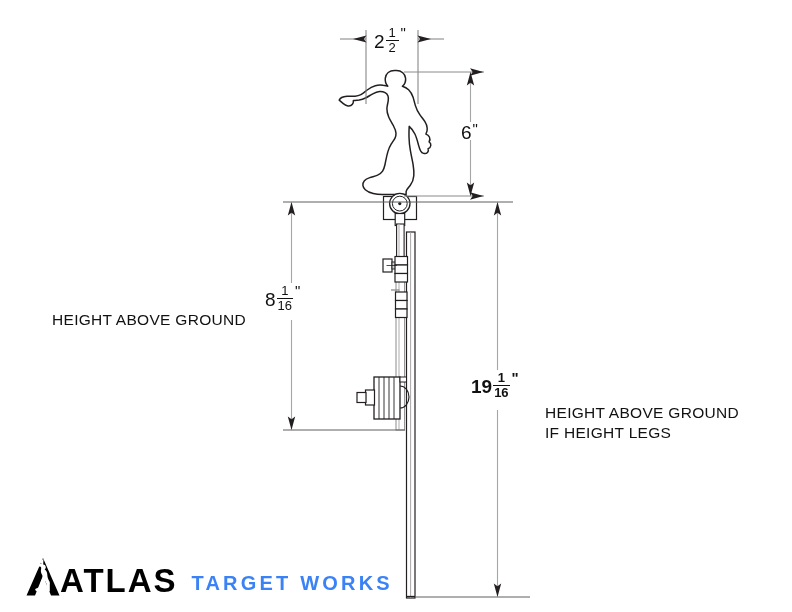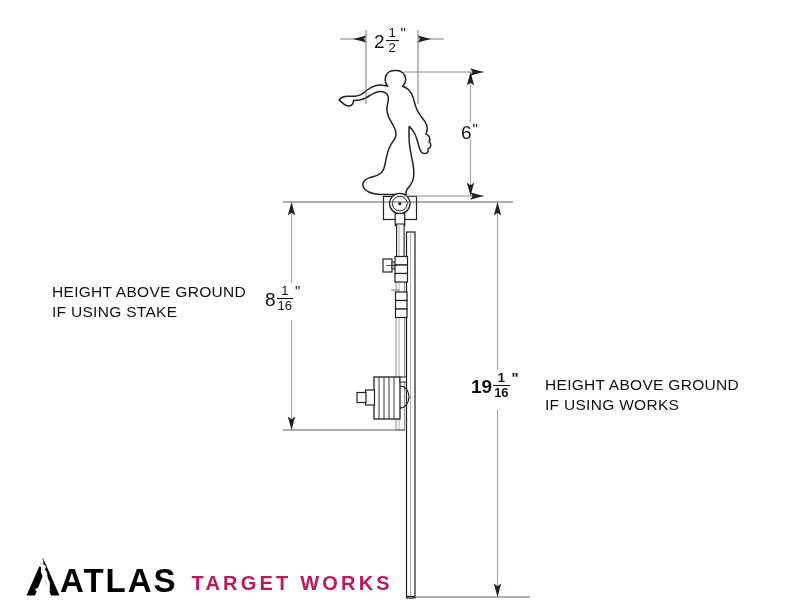--- a/index.html
+++ b/index.html
@@ -76,20 +76,21 @@
     margin-left: 1px;
   }
   .note {
     position: absolute;
     font-family: "Liberation Sans", sans-serif;
     font-size: 15.5px;
     letter-spacing: 0.3px;
     color: #111111;
     line-height: 1.28;
     white-space: nowrap;
+    margin-top: 28px;
   }
   
   #logo {
     position: absolute;
     left: 26px;
     top: 558px;
     display: flex;
     align-items: flex-end;
     gap: 14px;
   }
@@ -106,21 +107,21 @@
     font-size: 33px;
     letter-spacing: 2px;
     color: #000000;
     line-height: 0.92;
   }
   .logo-sub {
     font-family: "Liberation Sans", sans-serif;
     font-weight: bold;
     font-size: 20px;
     letter-spacing: 3.2px;
-    color: #be185d;
+    color: #3b82f6;
     line-height: 1;
     position: relative;
     top: -3px;
   }
 </style>
 </head>
 <body>
 
 <div id="sheet">
 
@@ -326,26 +327,25 @@
   <div class="dim-label" style="left:471px; top:372px;font-weight:bold;">
     <span class="whole">19</span><span class="frac">
         <span class="num">1</span>
         <span class="bar"></span>
         <span class="den">16</span>
       </span><span class="inchmark">"</span>
   </div>
 
   <div class="note" style="left:52px; top:282px;">
     <div>HEIGHT ABOVE GROUND</div>
-    <div>IF USING STAKE</div>
   </div>
 
   <div class="note" style="left:545px; top:375px;">
     <div>HEIGHT ABOVE GROUND</div>
-    <div>IF USING WORKS</div>
+    <div>IF HEIGHT LEGS</div>
   </div>
 
   <div id="logo">
     <div class="logo-atlas">
       <svg class="logo-mark" width="34" height="38" viewBox="0 0 34 38">
         <path d="M17 0 L33.5 37.5 L25 37.5 L17 17.5 L9 37.5 L0.5 37.5 Z" fill="#000000"></path>
         <path d="M17.2 6.5 c1.5 0 2.6 1.2 2.6 2.7 c0 1.0 -0.5 1.8 -1.2 2.3
                  c1.3 0.7 2.1 1.9 2.4 3.3 c0.4 1.8 0.3 3.7 0.9 5.4
                  c0.4 1.2 1.1 2.2 1.6 3.3 c0.4 0.9 0.6 1.9 0.3 2.8
                  l0 6.9 l-3.3 0 l0 -7.5 c-0.6 -0.9 -1.1 -1.9 -1.4 -3.0

